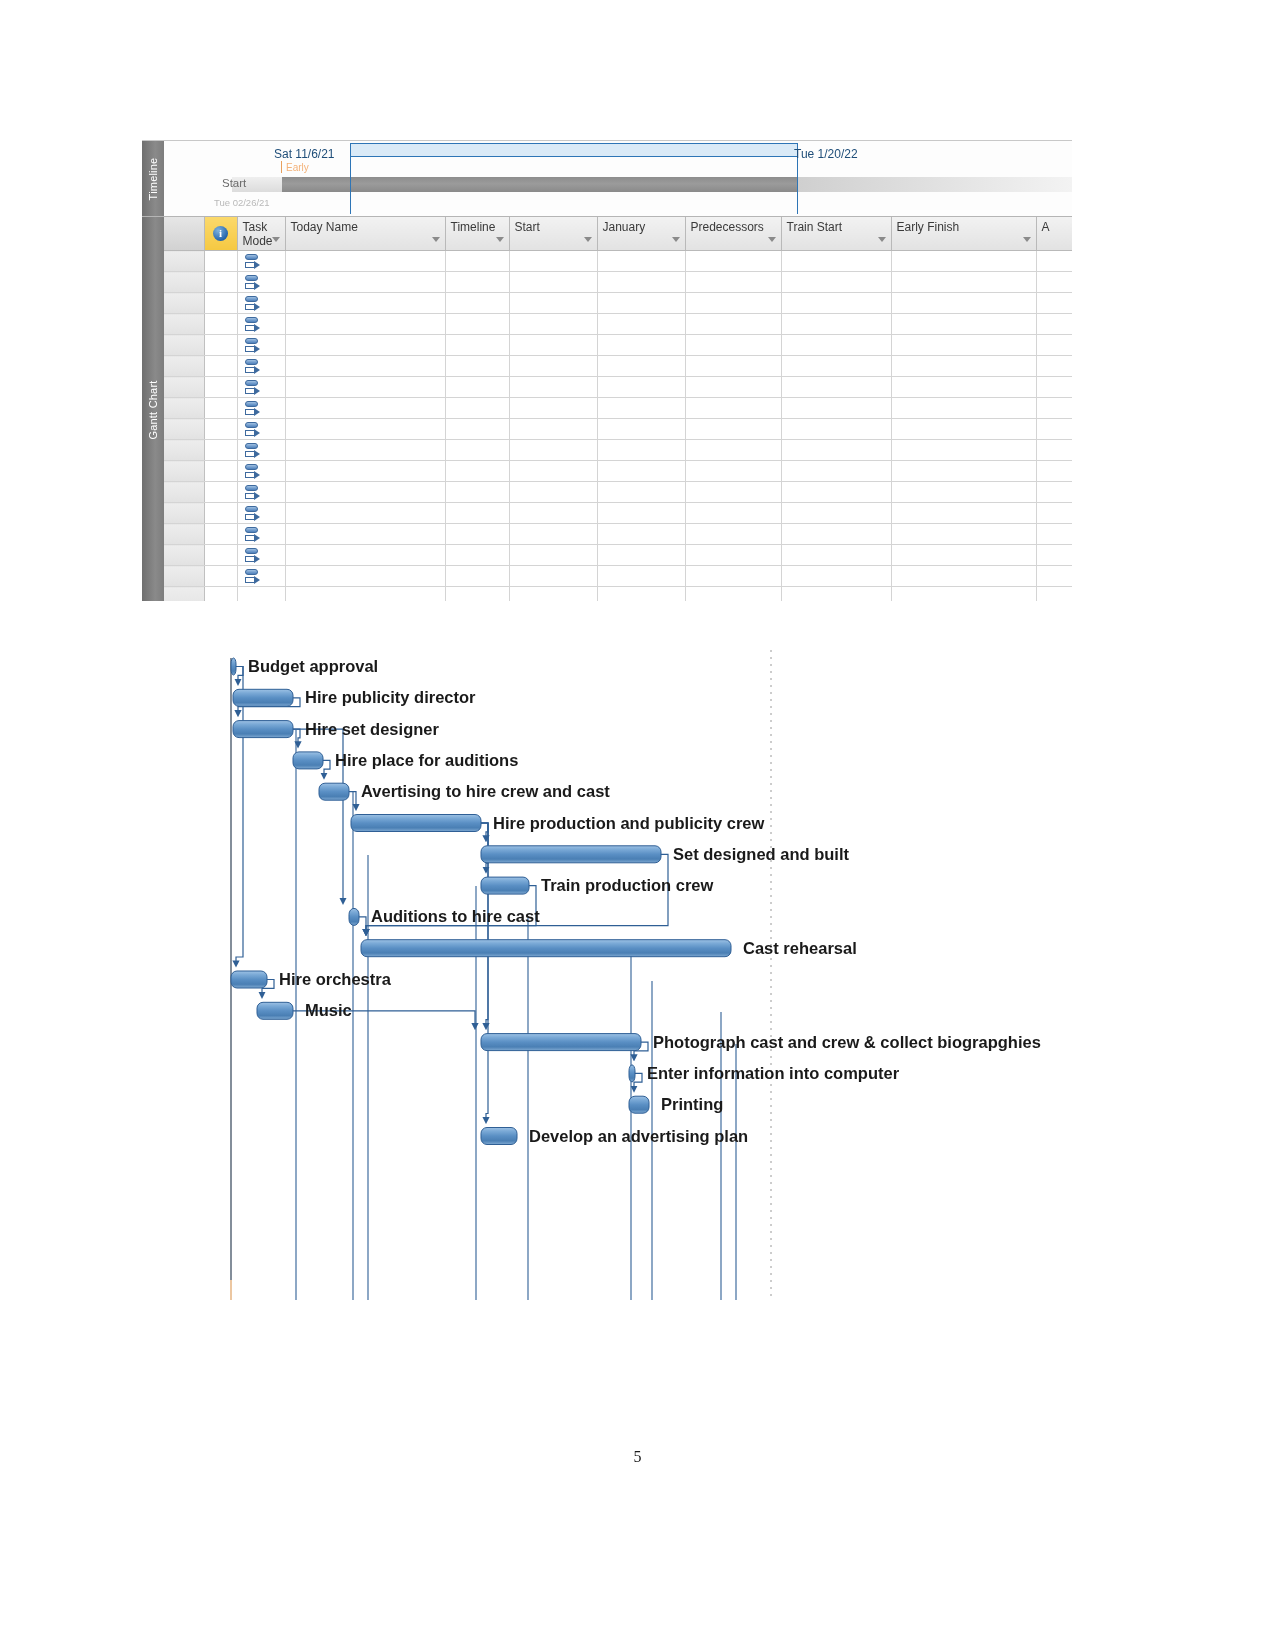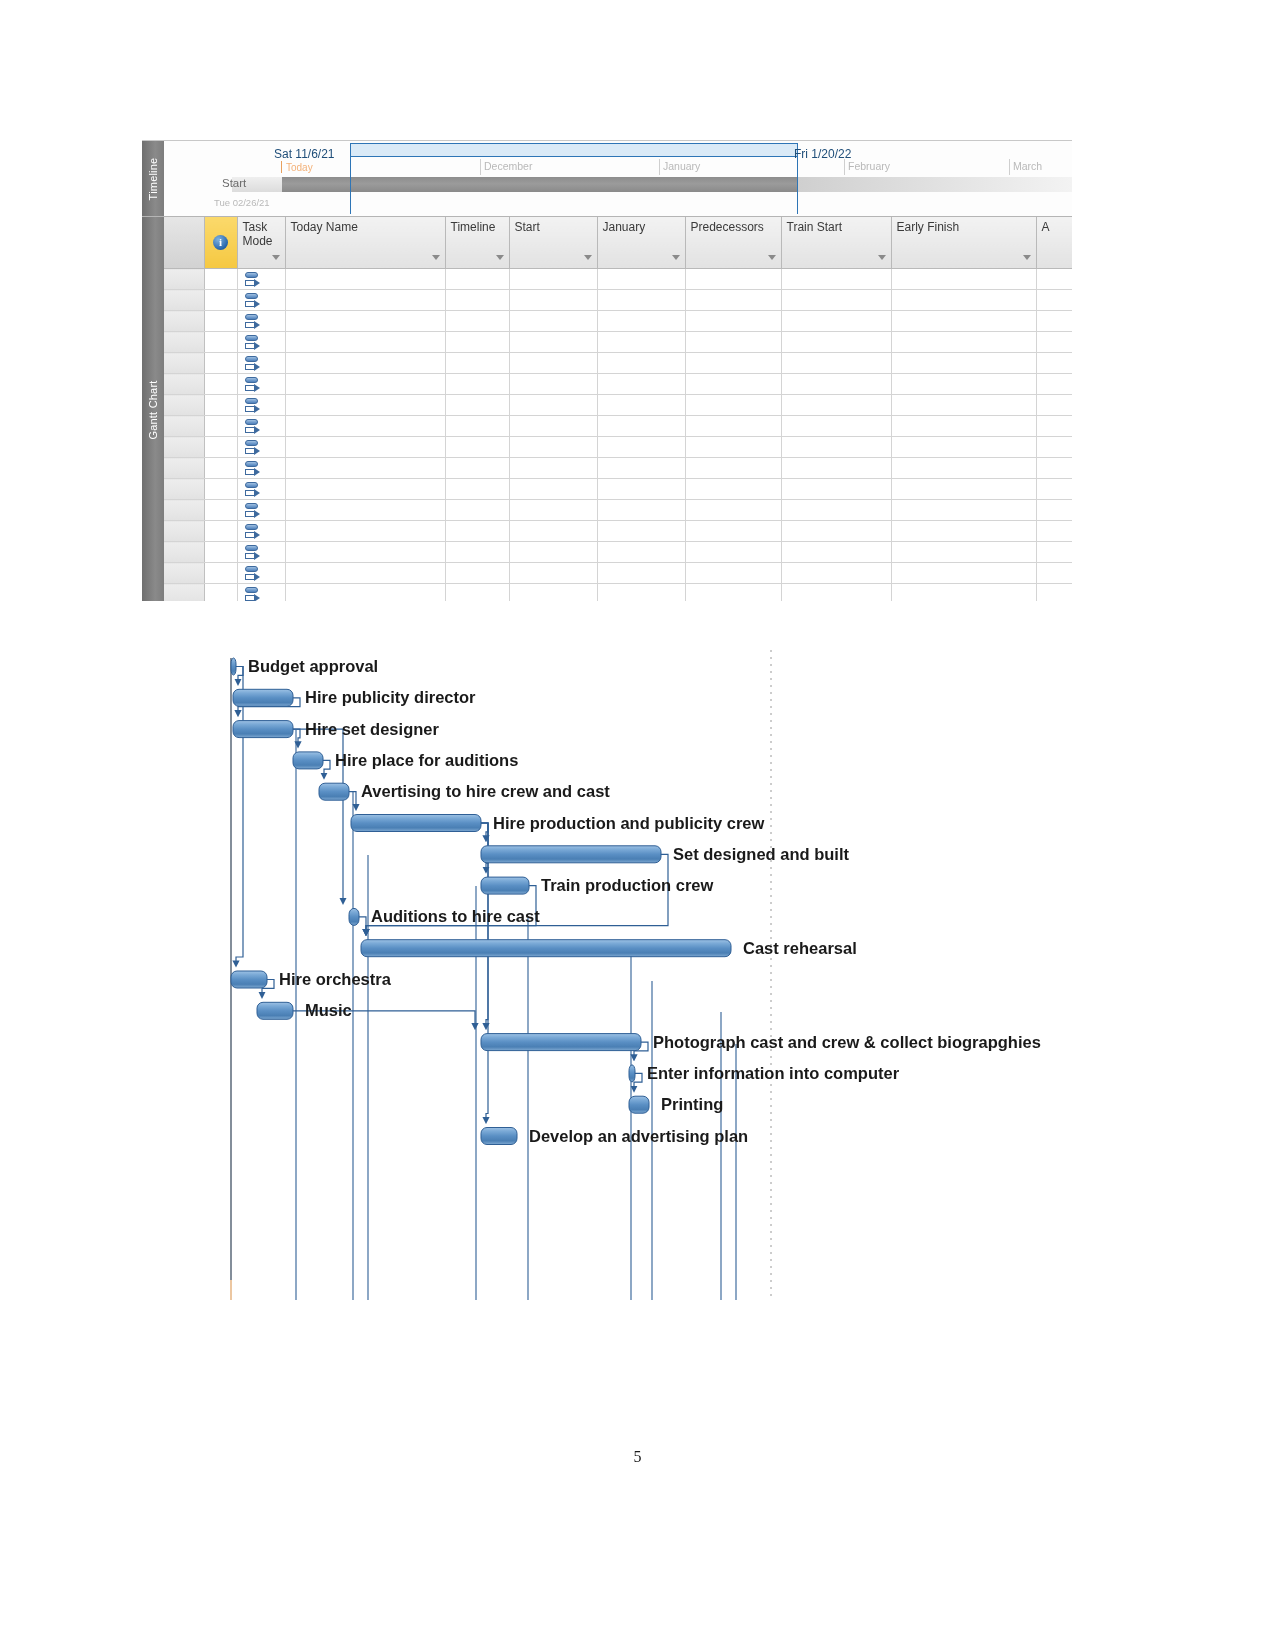--- a/index.html
+++ b/index.html
@@ -167,21 +167,21 @@
     font-size: 12.5px;
   }
   table.ptable th {
     background: linear-gradient(to bottom,#f2f2f2,#e2e2e2);
     border: 1px solid #b9b9b9;
     border-top: none;
     font-weight: normal;
     font-size: 12px;
     color: #3a3a3a;
     text-align: left;
-    padding: 3px 4px 20px 5px;
+    padding: 3px 4px 2px 5px;
     height: 28px;
     vertical-align: top;
     position: relative;
     font-family: "Liberation Sans", sans-serif;
   }
   table.ptable th.rownum-h {
     background: linear-gradient(to bottom,#e6e6e6,#d2d2d2);
     border-left: none;
   }
   table.ptable th.info-h {
@@ -306,36 +306,30 @@
 </head>
 <body>
 
 <div id="project-screenshot">
 
   <div class="timeline-wrap">
     <div class="side-tab timeline-tab">
       <span>Timeline</span>
     </div>
     <div class="timeline-body">
-      <div class="tl-months">
-        <div class="tl-month" style="left:316px">December</div>
-        <div class="tl-month" style="left:495px">January</div>
-        <div class="tl-month" style="left:680px">February</div>
-        <div class="tl-month" style="left:845px">March</div>
-      </div>
       <div class="tl-bar-track"></div>
       <div class="tl-bar-fade"></div>
       <div class="tl-bar-fill"></div>
       <div class="tl-pan-box"></div>
       <div class="tl-pan-left"></div>
       <div class="tl-pan-right"></div>
       <div class="tl-pan-label tl-start-date">Sat 11/6/21</div>
-      <div class="tl-pan-label tl-end-date">Fri 1/20/22</div>
+      <div class="tl-pan-label tl-end-date">Tue 1/20/22</div>
       <div class="tl-today-tick"></div>
-      <div class="tl-today">Today</div>
+      <div class="tl-today">Early</div>
       <div class="tl-start-word">Start</div>
       <div class="tl-start-sub">Tue 02/26/21</div>
     </div>
   </div>
 
   <div class="grid-wrap">
     <div class="side-tab gantt-tab">
       <span>Gantt Chart</span>
     </div>
     <div class="tbl-scroll">

